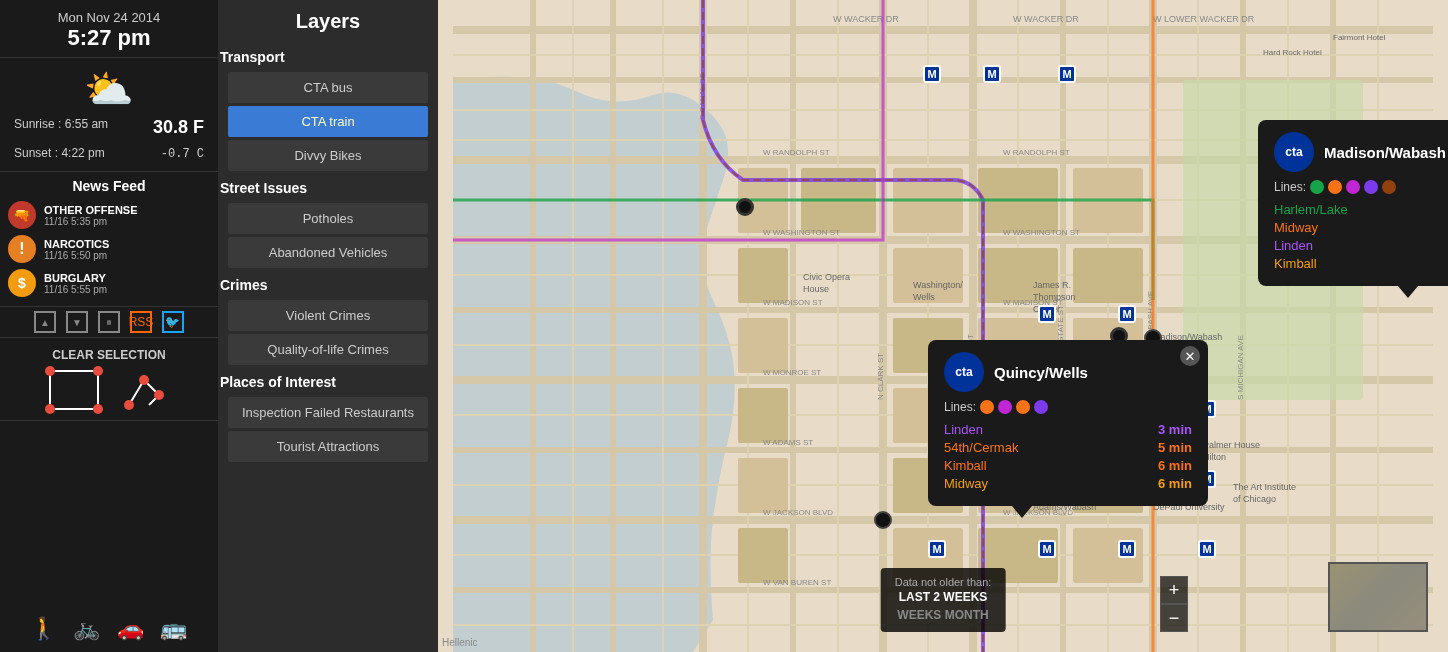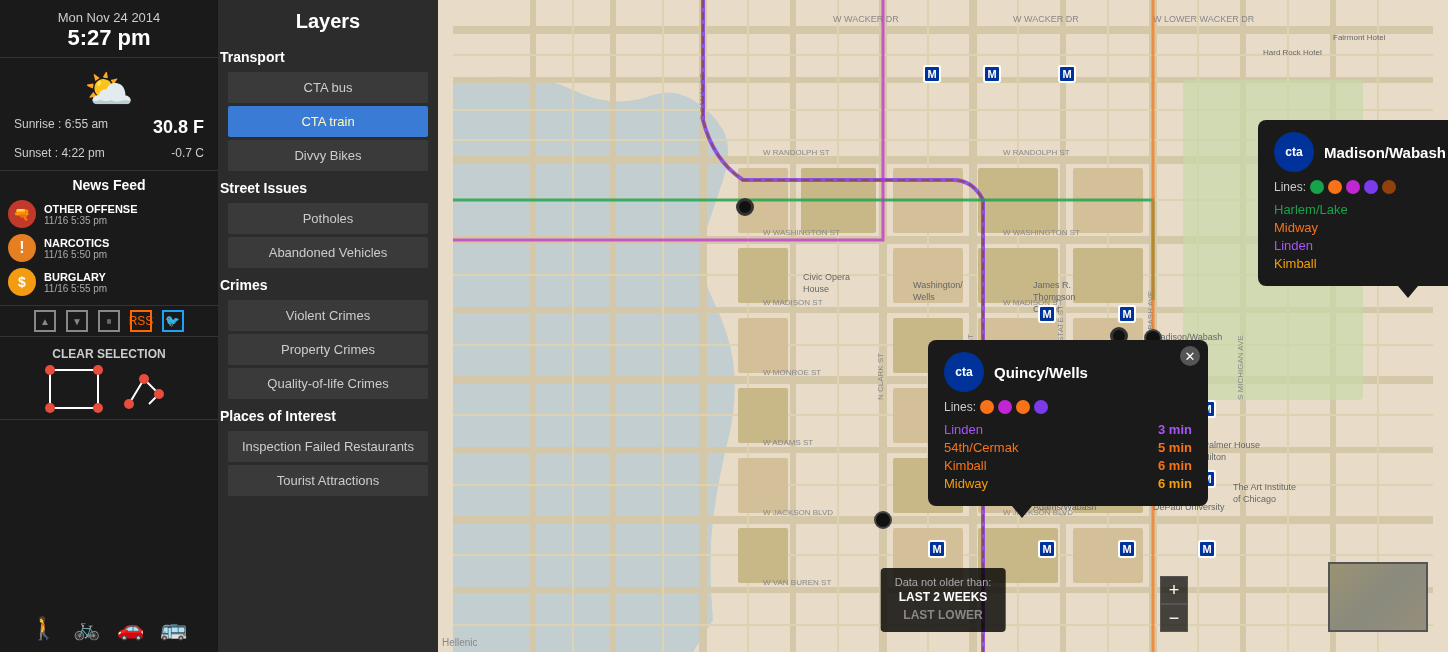--- a/index.html
+++ b/index.html
@@ -25,21 +25,21 @@
     #datetime-section .time { font-size: 22px; font-weight: bold; }
 
     #weather-section {
       text-align: center;
       padding: 8px 0 6px;
       border-bottom: 1px solid #333;
     }
     #weather-section .weather-icon { font-size: 40px; color: #ccc; }
     #weather-section .weather-row { display: flex; justify-content: space-between; padding: 4px 14px; font-size: 12px; color: #ccc; }
     #weather-section .temp-f { font-size: 18px; font-weight: bold; color: #fff; }
-    #weather-section .temp-c { font-size: 12px; color: #ccc; }
+    #weather-section .temp-c { font-size: 12px; color: #ccc; font-family: Liberation Mono, monospace; }
 
     #newsfeed-section {
       padding: 6px 0;
       border-bottom: 1px solid #333;
     }
     #newsfeed-section .newsfeed-title { text-align: center; font-size: 14px; font-weight: bold; margin-bottom: 4px; }
     .news-item {
       display: flex;
       align-items: center;
       padding: 3px 8px;
@@ -392,21 +392,20 @@
   <button class="layer-btn">CTA bus</button>
   <button class="layer-btn active">CTA train</button>
   <button class="layer-btn">Divvy Bikes</button>
 
   <div class="layer-section-title">Street Issues</div>
   <button class="layer-btn">Potholes</button>
   <button class="layer-btn">Abandoned Vehicles</button>
 
   <div class="layer-section-title">Crimes</div>
   <button class="layer-btn">Violent Crimes</button>
-  <button class="layer-btn">Property Crimes</button>
   <button class="layer-btn">Quality-of-life Crimes</button>
 
   <div class="layer-section-title">Places of Interest</div>
   <button class="layer-btn">Inspection Failed Restaurants</button>
   <button class="layer-btn">Tourist Attractions</button>
 </div>
 
 <div id="map-area">
 
   <svg id="map-bg" viewBox="0 0 980 652" xmlns="http://www.w3.org/2000/svg">
@@ -627,21 +626,21 @@
     <div class="popup-train-row">
       <span class="train-name" style="color:#f59e0b;">Kimball</span>
 
     </div>
     <div class="popup-arrow-down"></div>
   </div>
 
   <div id="data-filter">
     <div class="filter-label">Data not older than:</div>
     <div class="filter-option active">LAST 2 WEEKS</div>
-    <div class="filter-option">LAST LOWER</div>
+    <div class="filter-option">WEEKS MONTH</div>
   </div>
 
   <div class="zoom-controls">
     <button class="zoom-btn">+</button>
     <button class="zoom-btn">−</button>
   </div>
 
   <div class="map-thumbnail">
     <div class="map-thumbnail-inner"></div>
   </div>

